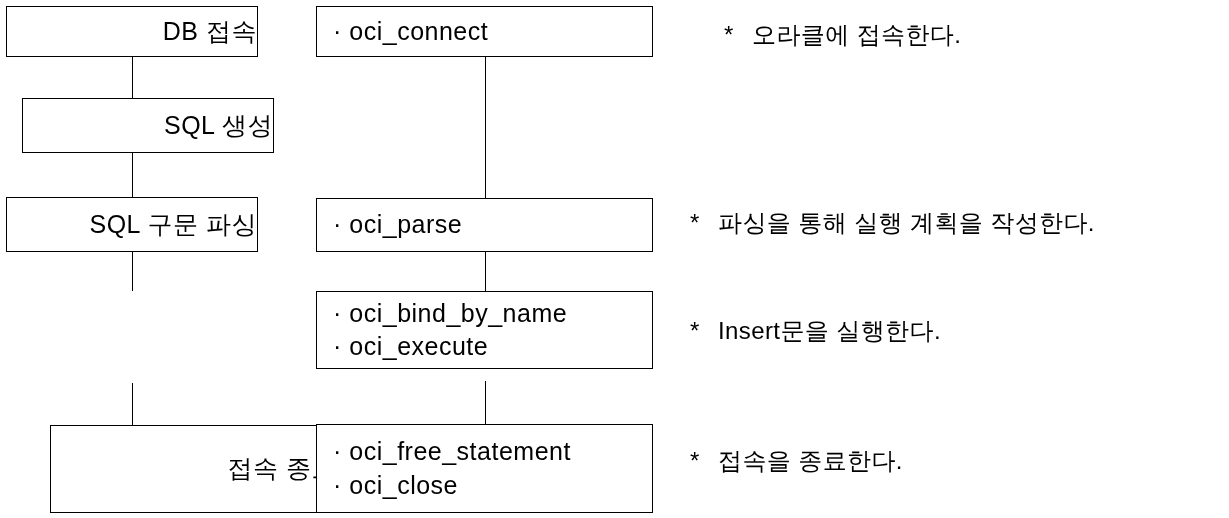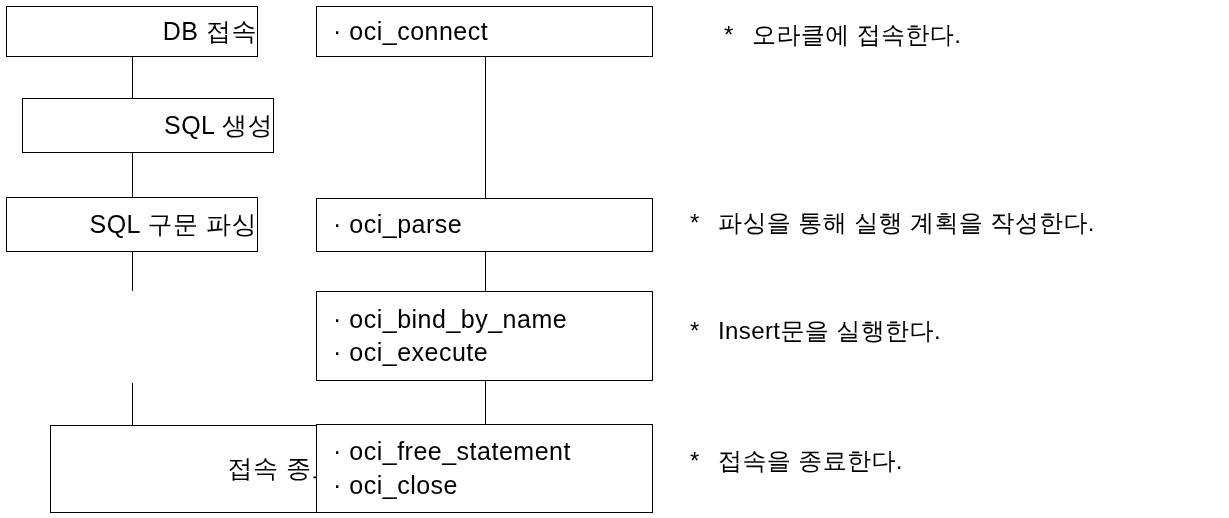--- a/index.html
+++ b/index.html
@@ -94,21 +94,21 @@
   <div class="connector" style="left:132px; top:383px; height:42px;"></div>
 
   <div class="box code-box" style="left:316px; top:6px; width:337px; height:51px;">
     <span class="code-line">· oci_connect</span>
   </div>
 
   <div class="box code-box" style="left:316px; top:198px; width:337px; height:54px;">
     <span class="code-line">· oci_parse</span>
   </div>
 
-  <div class="box code-box" style="left:316px; top:291px; width:337px; height:90px;">
+  <div class="box code-box" style="left:316px; top:291px; width:337px; height:78px;">
     <span class="code-line">· oci_bind_by_name</span>
     <span class="code-line">· oci_execute</span>
   </div>
 
   <div class="box code-box" style="left:316px; top:424px; width:337px; height:89px;">
     <span class="code-line">· oci_free_statement</span>
     <span class="code-line">· oci_close</span>
   </div>
 
   <div class="connector" style="left:485px; top:57px; height:141px;"></div>

